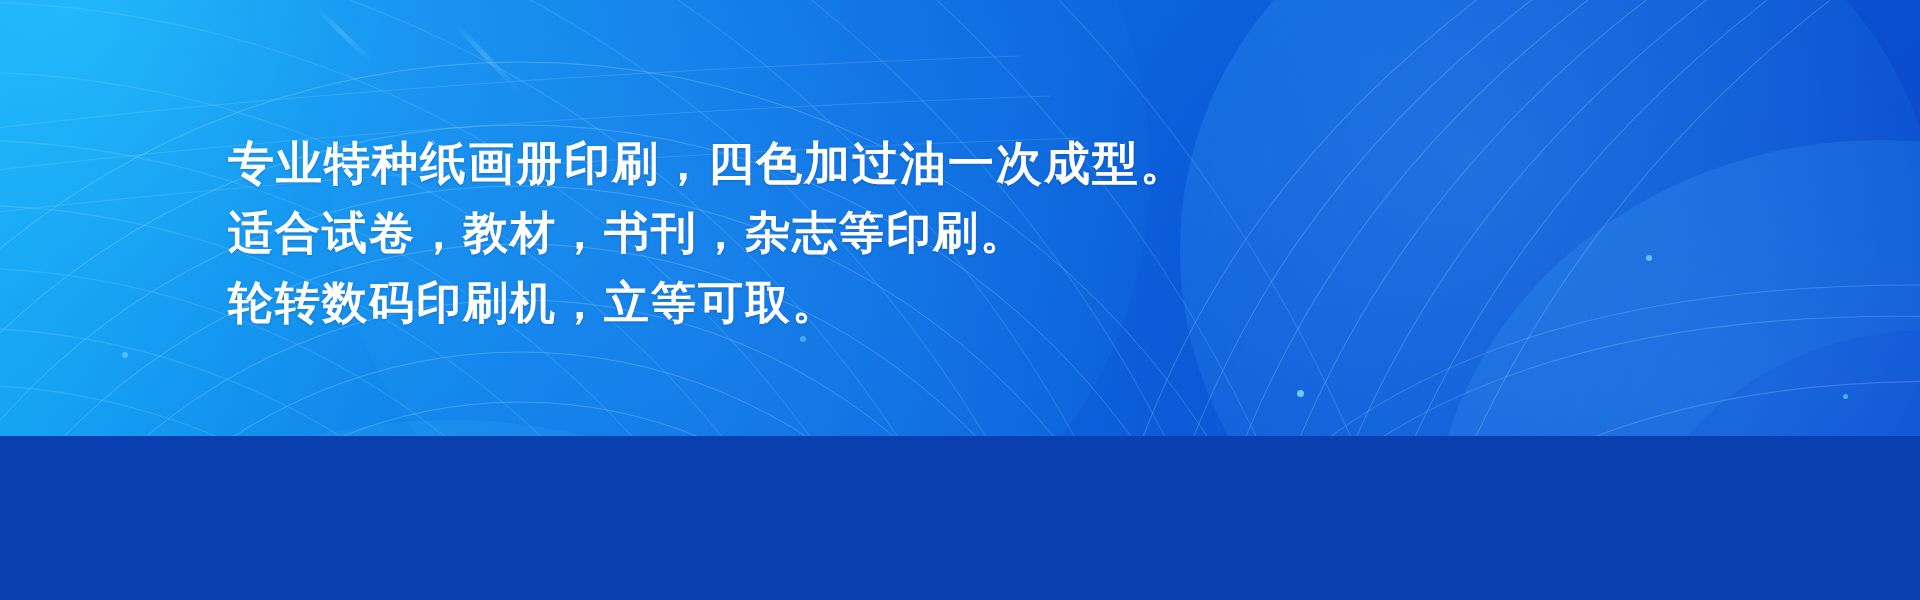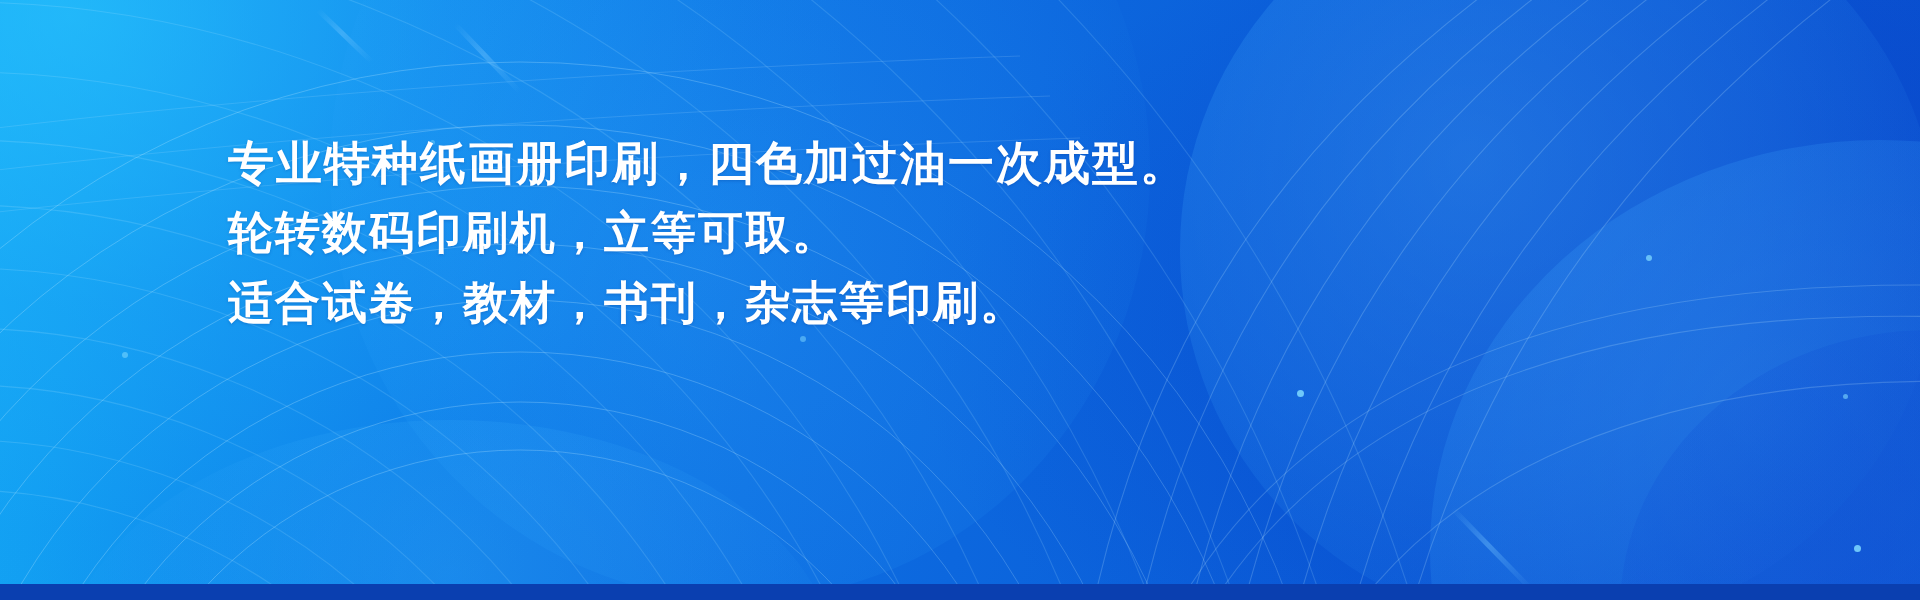--- a/index.html
+++ b/index.html
@@ -4,21 +4,21 @@
 <title>Banner</title>
 <style>
   html, body {
     margin: 0;
     padding: 0;
     background: #0a3fb0;
   }
   #banner {
     position: relative;
     width: 1920px;
-    height: 584px;
+    height: 436px;
     overflow: hidden;
     font-family: "DejaVu Sans", "Liberation Sans", sans-serif;
     background: #0b63e0;
   }
 
   
   .bg-base {
     position: absolute;
     inset: 0;
     background:
@@ -241,17 +241,17 @@
   <div class="dot" style="left:1297px; top:390px; width:7px; height:7px; opacity:.85;"></div>
   <div class="dot" style="left:1843px; top:394px; width:5px; height:5px; opacity:.60;"></div>
   <div class="dot" style="left:1854px; top:545px; width:7px; height:7px; opacity:.85;"></div>
   <div class="dot" style="left:1646px; top:255px; width:6px; height:6px; opacity:.75;"></div>
   <div class="dot" style="left:122px; top:352px; width:6px; height:6px; opacity:.55;"></div>
   <div class="dot" style="left:800px; top:336px; width:6px; height:6px; opacity:.50;"></div>
   <div class="dot" style="left:430px; top:140px; width:5px; height:5px; opacity:.45;"></div>
 
   <div class="headline">
     <div class="line line-1">专业特种纸画册印刷，四色加过油一次成型。</div>
+    <div class="line line-3">适合试卷，教材，书刊，杂志等印刷。</div>
     <div class="line line-2">轮转数码印刷机，立等可取。</div>
-    <div class="line line-3">适合试卷，教材，书刊，杂志等印刷。</div>
   </div>
 
 </div>
 
 </body></html>

